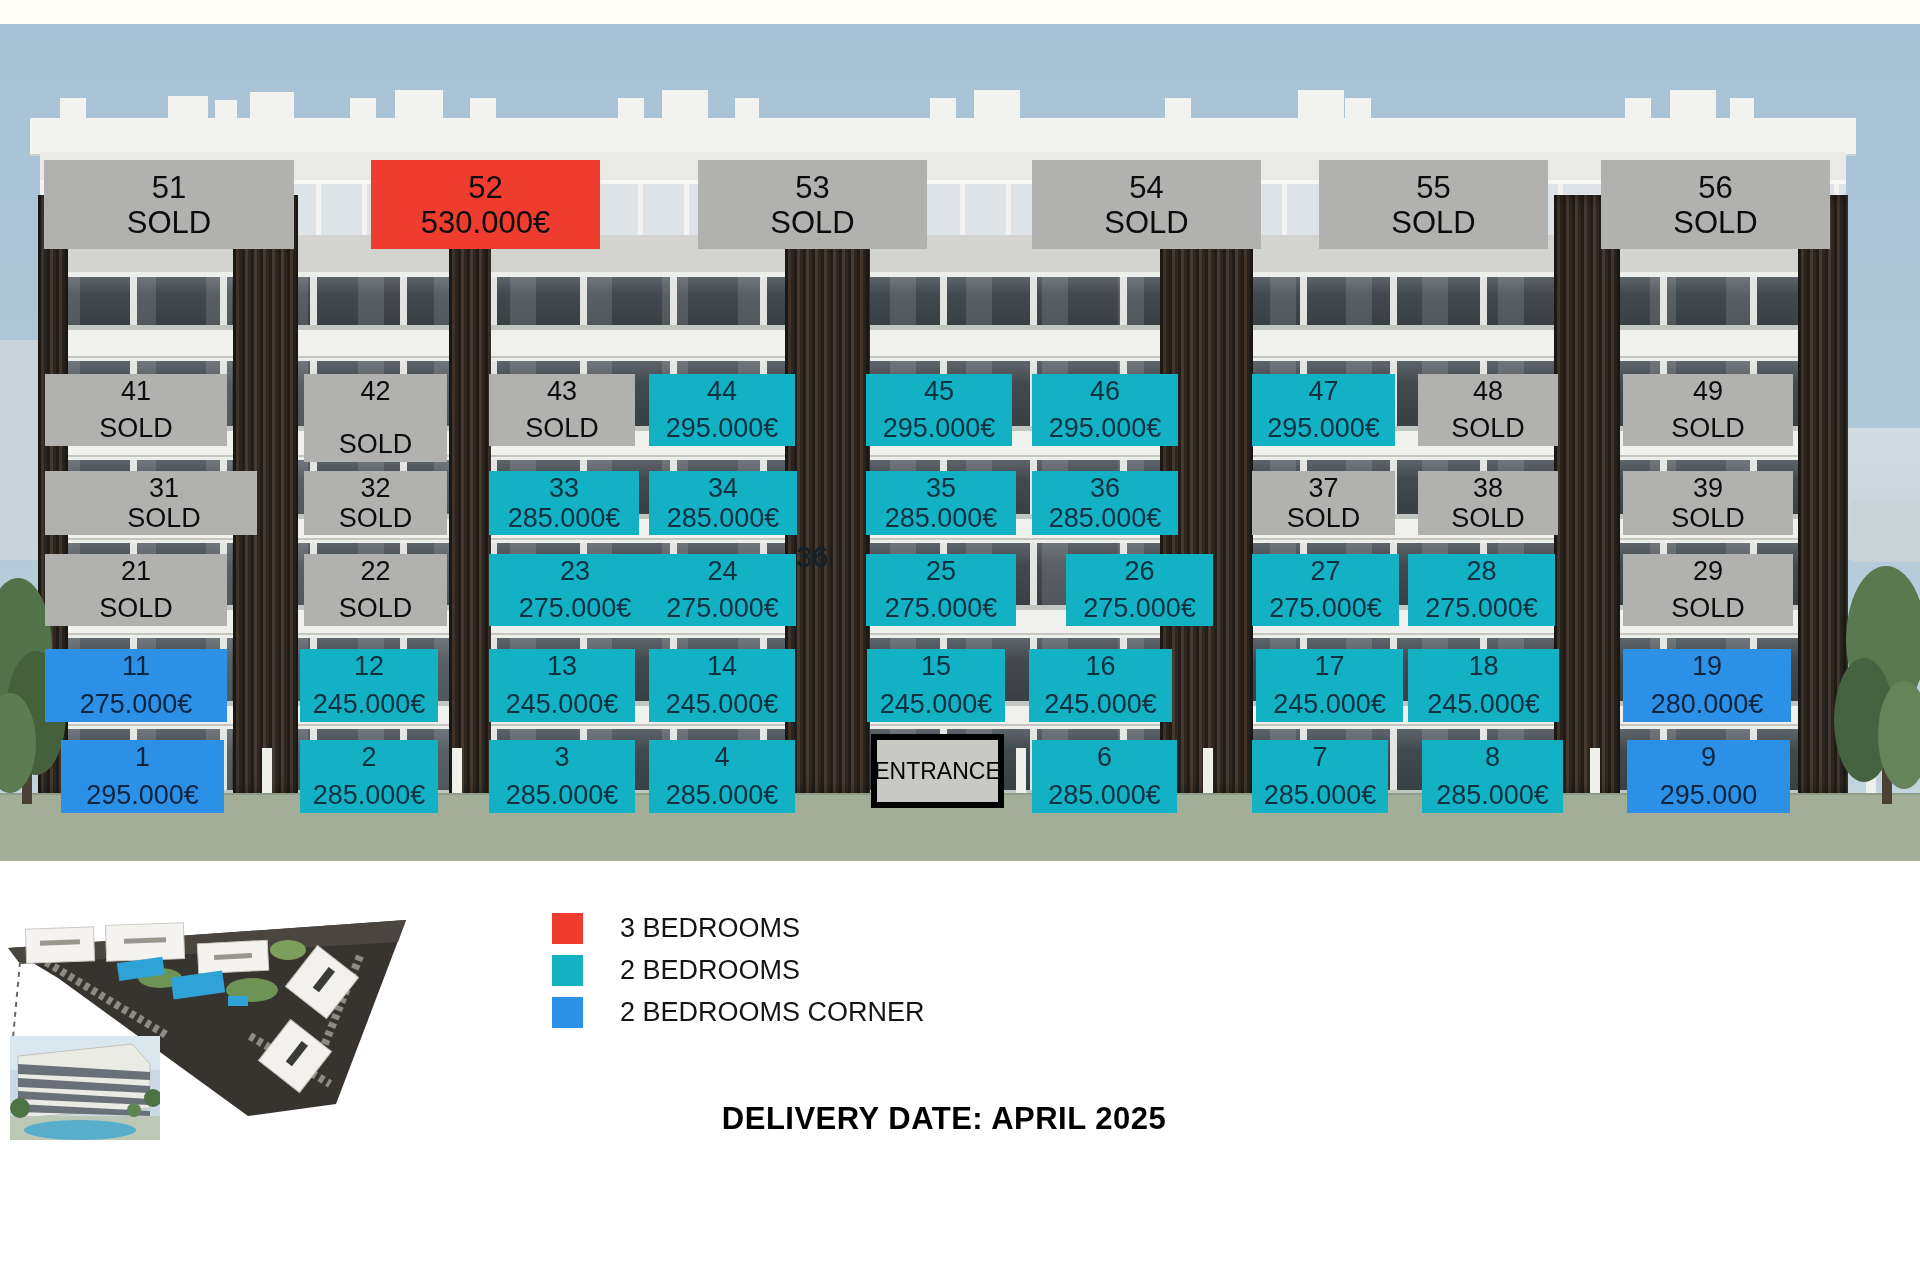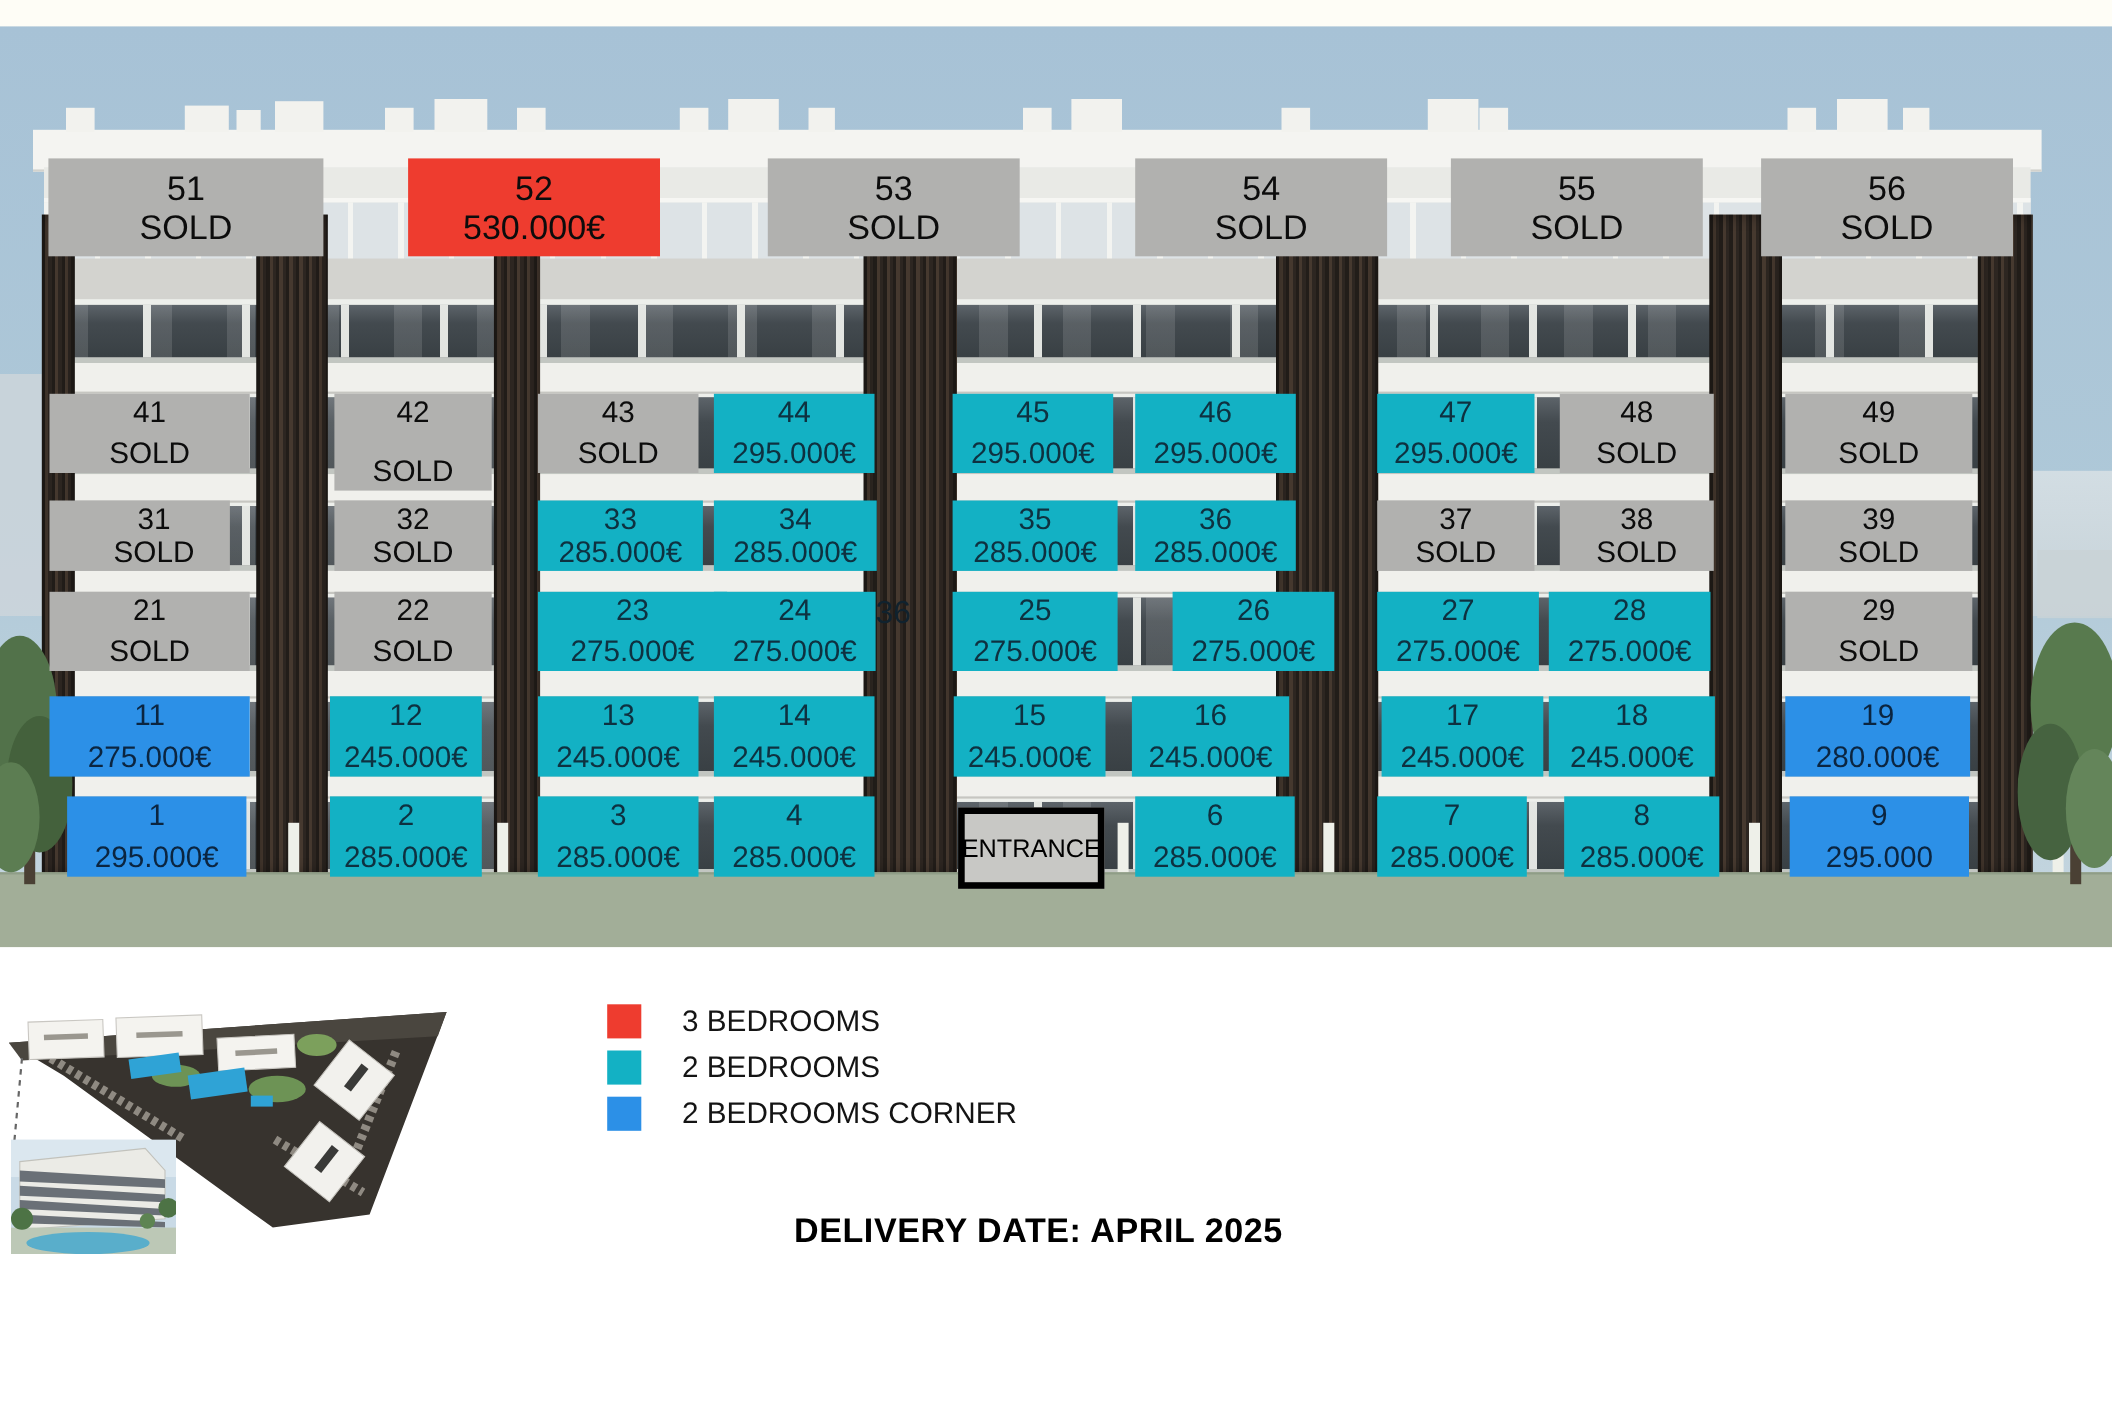--- a/index.html
+++ b/index.html
@@ -30,21 +30,21 @@
         linear-gradient(#5d646a 0%,#434a4f 35%,#394044 100%);}
   .slab{left:40px;width:1806px;background:#f0f0ec;border-bottom:2px solid #c6c6c1;}
   .pillar{top:195px;height:600px;z-index:1;
        background:repeating-linear-gradient(90deg,#221d19 0 3px,#46392f 3px 6px,#2d2621 6px 9px);
        box-shadow:inset 0 0 14px rgba(0,0,0,.45);}
   .gpost{background:#eef0e9;z-index:2;}
   .tree{z-index:3;}
   
   .unit{position:absolute;z-index:4;display:flex;flex-direction:column;justify-content:space-between;
         text-align:center;box-sizing:border-box;
-        font-size:27px;line-height:1.1;padding:3px 2px 2px;color:#0c0c0c;}
+        font-size:27px;line-height:1.1;padding:3px 2px 2px;color:#0c0c0c;margin-top:16px;}
   .unit.sold{background:#b1b1af;}
   .unit.bed3{background:#ee3c2f;}
   .unit.bed2{background:#13b1c4;color:#0e3140;}
   .unit.bed2corner{background:#2c90e7;color:#0b2540;}
   .unit.big{font-size:31px;padding:11px 2px 9px;}
   #entrance{z-index:4;background:#c8c8c5;border:6px solid #000;box-sizing:border-box;
             display:flex;align-items:center;justify-content:center;
             font-weight:normal;font-size:23px;color:#000;letter-spacing:0px;}
   #floating-36{z-index:4;font-size:29px;color:#10222e;}
   
@@ -186,21 +186,21 @@
         <span>295.000€</span>
       </div>
       <div class="unit sold" style="left: 1418px; top: 358px; width: 140px; height: 72px;">
         <span>48</span>
         <span>SOLD</span>
       </div>
       <div class="unit sold" style="left: 1623px; top: 358px; width: 170px; height: 72px;">
         <span>49</span>
         <span>SOLD</span>
       </div>
-      <div class="unit sold" style="left: 45px; top: 455px; width: 164px; height: 64px; padding-left: 28px;">
+      <div class="unit sold" style="left: 45px; top: 455px; width: 212px; height: 64px; padding-left: 28px;">
         <span>31</span>
         <span>SOLD</span>
       </div>
       <div class="unit sold" style="left: 304px; top: 455px; width: 143px; height: 64px;">
         <span>32</span>
         <span>SOLD</span>
       </div>
       <div class="unit bed2" style="left: 489px; top: 455px; width: 150px; height: 64px;">
         <span>33</span>
         <span>285.000€</span>

